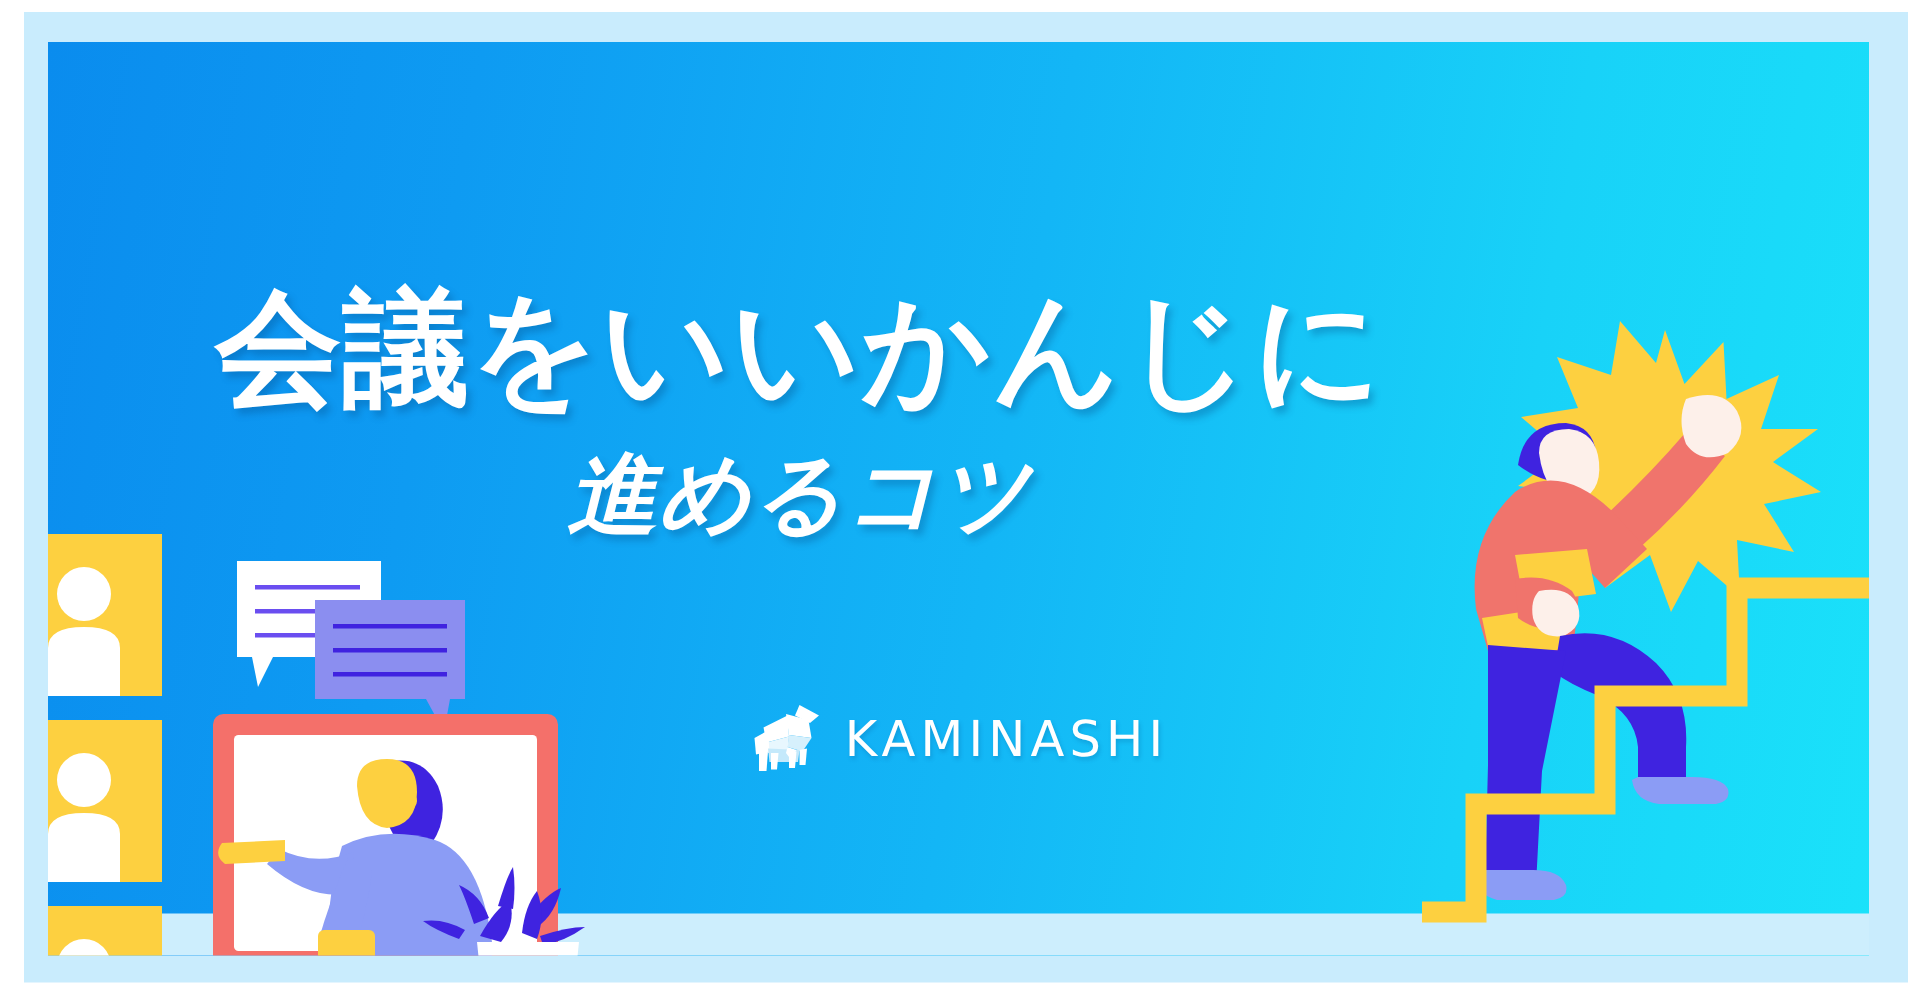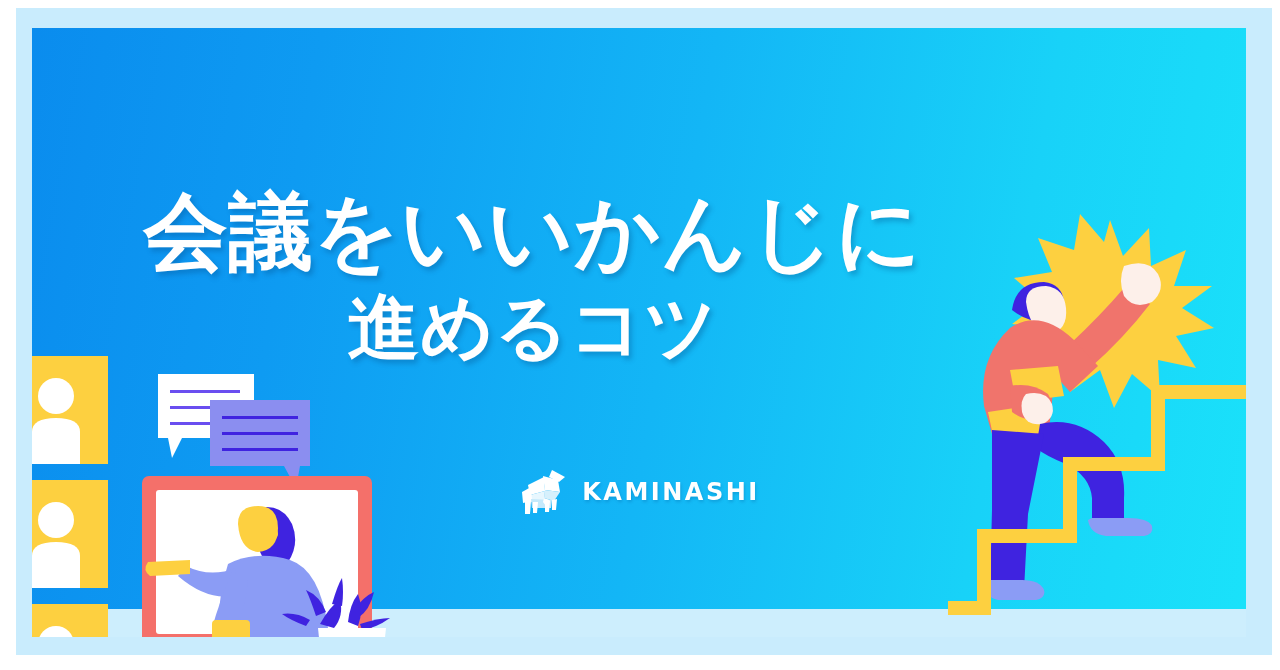--- a/index.html
+++ b/index.html
@@ -43,38 +43,38 @@
   }
   .title-line {
     color:#ffffff;
     font-weight:800;
     letter-spacing:0.012em;
     line-height:1.19;
     text-shadow:3px 4px 5px rgba(0,70,130,0.30);
     white-space:nowrap;
   }
   .title-line.l1 { font-size:84px; }
-  .title-line.l2 { font-size:72px; margin-top:2px; }
+  .title-line.l2 { font-size:60px; margin-top:12px;font-style:italic; }
 
   
   .logo-row {
     position:absolute;
     left:0; top:440px;
     width:1214px;
     display:flex;
     align-items:center;
     justify-content:center;
     gap:12px;
     z-index:40;
   }
   .logo-mark { width:52px; height:48px; display:block; }
   .logo-word {
     color:#ffffff;
-    font-size:24px;
-    font-weight:700;
+    font-size:33px;
+    font-weight:400;
     letter-spacing:0.105em;
     line-height:1;
     text-shadow:1px 2px 3px rgba(0,70,130,0.22);
   }
 
   
   .illus-left {
     position:absolute;
     left:-32px; top:300px;
     width:420px; height:370px;

